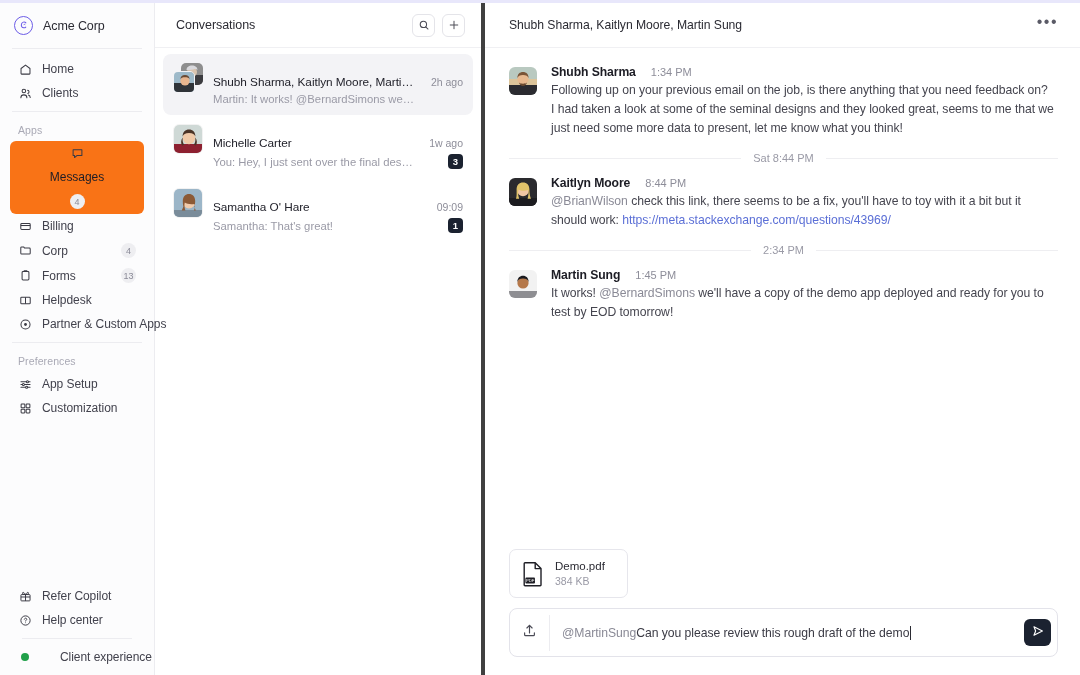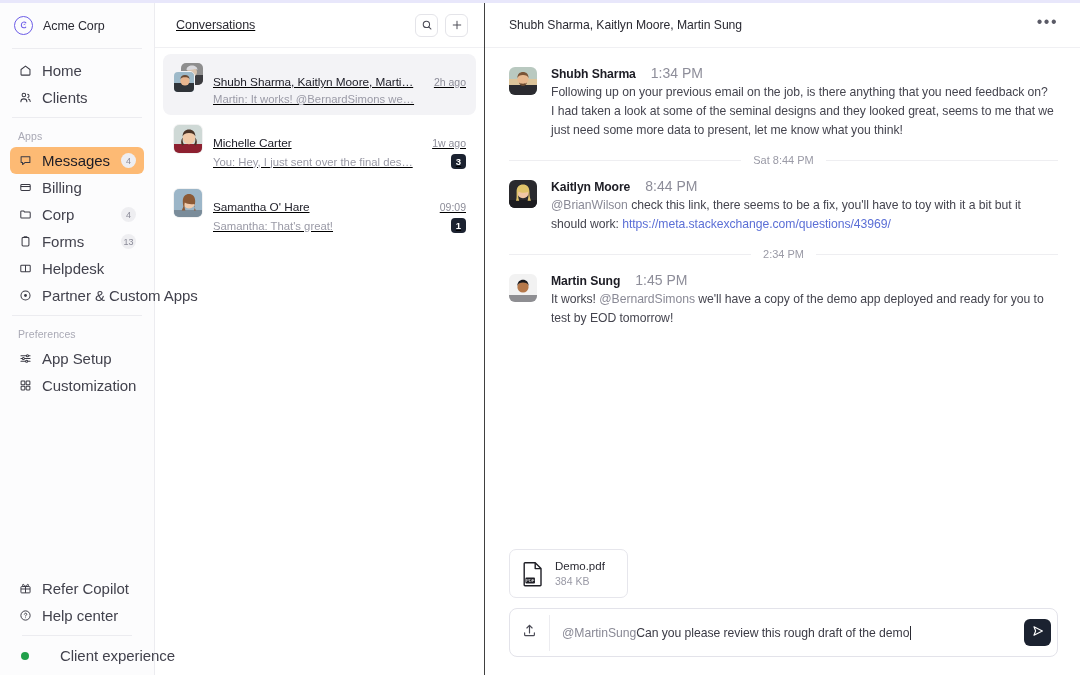--- a/index.html
+++ b/index.html
@@ -49,29 +49,29 @@
   .nav-group { padding: 8px 10px 6px 10px; }
   .nav-label {
     font-size: 10.5px; color: #a9a9b5;
     padding: 4px 8px 5px 8px; letter-spacing: 0.1px;
   }
   .nav-item {
     display: flex; align-items: center; gap: 10px;
     padding: 5px 8px; border-radius: 6px;
     cursor: default; min-height: 23px;
   }
-  .nav-item.active { background: #fdba74; }
+  .nav-item.active { background: #f97316; flex-direction: column; }
   .nav-icon {
     width: 14px; height: 14px; flex: 0 0 14px;
     display: flex; align-items: center; justify-content: center;
     color: #3a3a44;
   }
   .nav-icon svg { display: block; }
   .nav-text {
-    font-size: 15px; color: #42424d; flex: 1;
+    font-size: 12px; color: #42424d; flex: 1;
     letter-spacing: -0.05px; white-space: nowrap;
   }
   .nav-item.active .nav-text { color: #1d1d26; }
   .nav-badge {
     font-size: 9px; color: #8a8a97;
     background: #eeeef1; border-radius: 50%;
     width: 15px; height: 15px;
     display: flex; align-items: center; justify-content: center;
     flex: 0 0 15px;
   }
@@ -80,22 +80,22 @@
   .status-dot {
     width: 8px; height: 8px; border-radius: 50%;
     background: #21a04a; flex: 0 0 8px; margin-left: 3px;
   }
   .bottom-sep { height: 1px; background: #ececf0; margin: 6px 12px; }
 
   
   .convlist {
     width: 330px; flex: 0 0 330px;
     background: #ffffff;
-    border-right: 1px solid #404040;
-    display: flex; flex-direction: column; text-decoration: underline;
+    border-right: 4px solid #404040;
+    display: flex; flex-direction: column;
   }
   .conv-header {
     height: 45px; display: flex; align-items: center;
     padding: 0 16px 0 21px;
     border-bottom: 1px solid #f0f0f3;
   }
   .conv-title {
     font-size: 12.5px; color: #2b2b33; flex: 1;
     letter-spacing: -0.05px;
   }
@@ -173,21 +173,21 @@
   .msg { display: flex; gap: 14px; padding: 3px 0 8px 0; }
   .msg-av {
     width: 28px; height: 28px; flex: 0 0 28px;
     border-radius: 6px; overflow: hidden;
     background-size: cover; background-position: center;
     margin-top: 2px;
   }
   .msg-body { flex: 1; min-width: 0; }
   .msg-head { display: flex; align-items: baseline; gap: 15px; margin-bottom: 2px; }
   .msg-author { font-size: 12.2px; font-weight: bold; color: #1c1c24; letter-spacing: -0.1px; }
-  .msg-time { font-size: 14px; color: #8d8d99; }
+  .msg-time { font-size: 11px; color: #8d8d99; }
   .msg-text {
     font-size: 12.2px; color: #45454f; line-height: 19px;
     letter-spacing: -0.05px;
   }
   .msg-text p { margin: 0; }
   .mention { color: #8a8a96; }
   .msg-link { color: #5b6fd6; text-decoration: none; }
 
   .day-sep {
     display: flex; align-items: center; gap: 12px;

